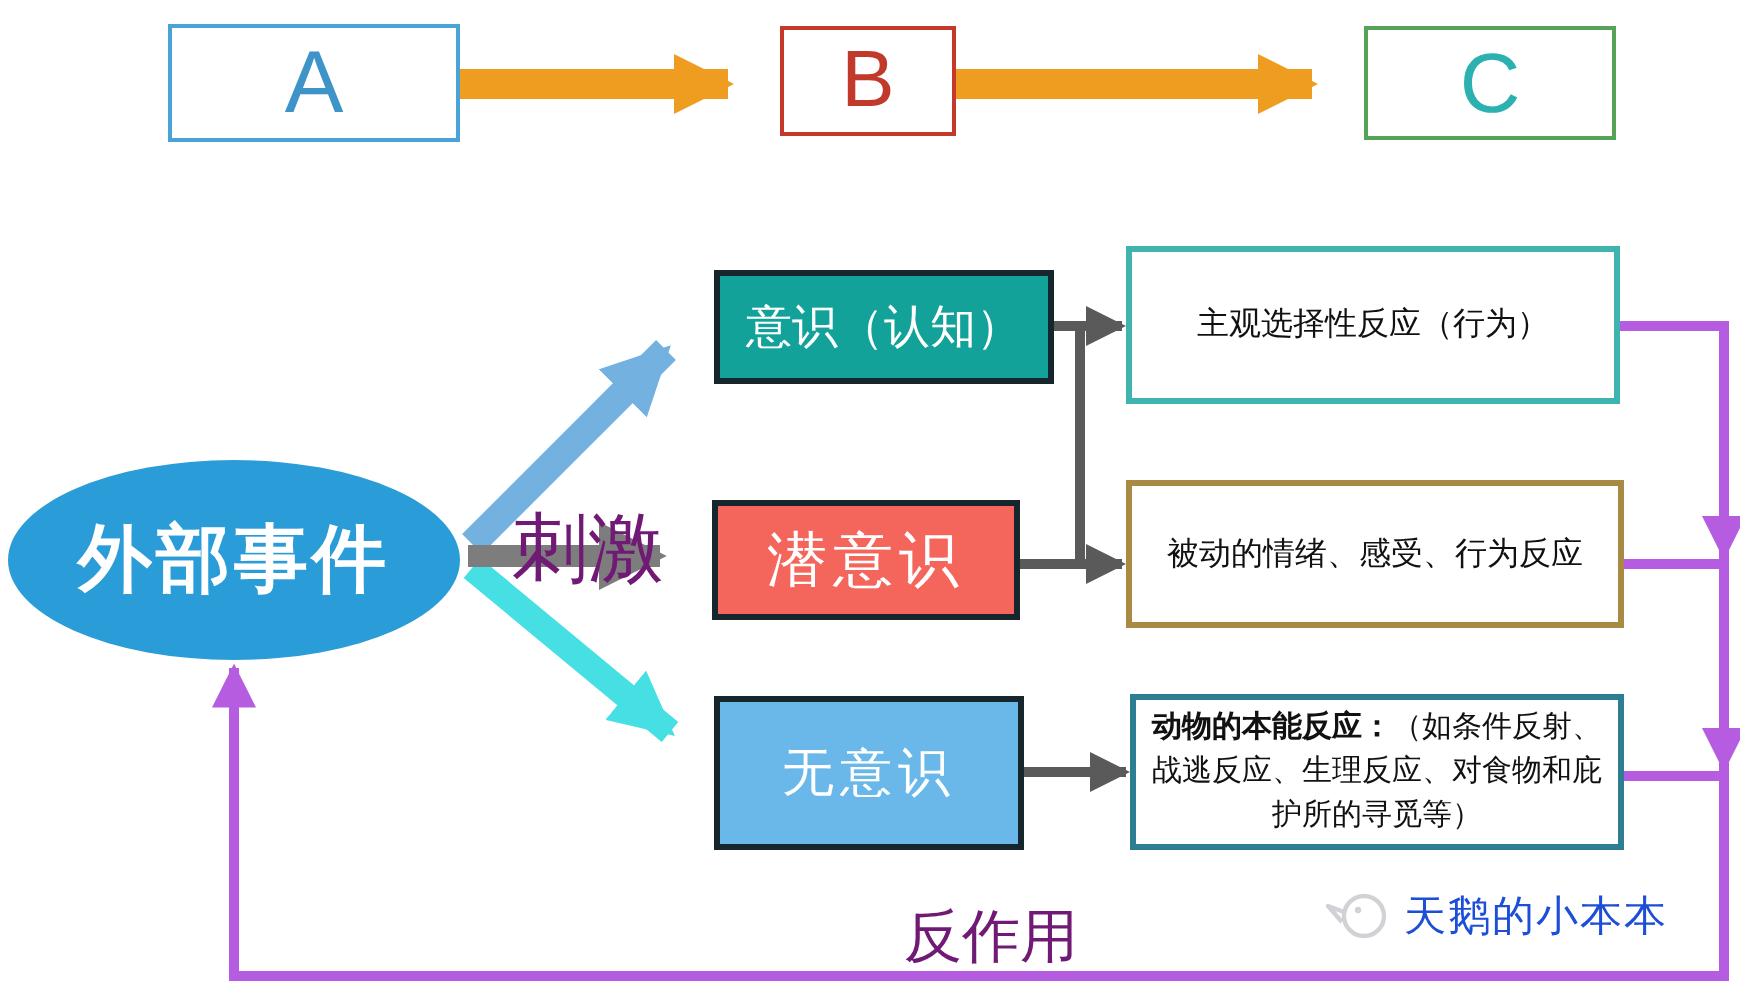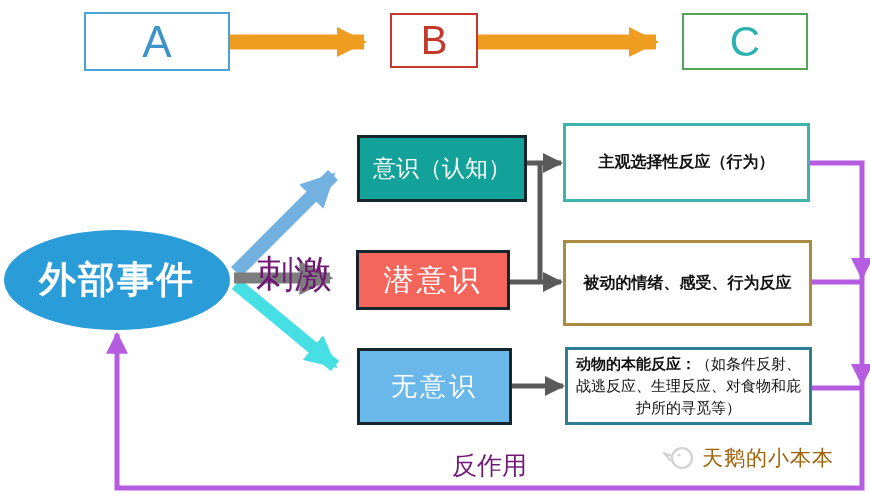--- a/index.html
+++ b/index.html
@@ -17,41 +17,41 @@
   .box-b{left:390px;top:13px;width:88px;height:55px;border:2px solid #c4392c;color:#c0392b;font-size:40px;}
   .box-c{left:682px;top:13px;width:126px;height:57px;border:2px solid #55a356;color:#2cb1b1;font-size:42px;}
   
   .ellipse{
     position:absolute;left:4px;top:230px;width:226px;height:100px;border-radius:50%;
     background:#2a9cd8;color:#ffffff;display:flex;align-items:center;justify-content:center;
     font-size:37px;font-weight:700;letter-spacing:2px;z-index:2;
   }
   
   .node{color:#ffffff;border:3px solid #16262d;font-weight:500;}
-  .node-conscious{left:357px;top:135px;width:170px;height:67px;background:#13a29a;font-size:23px;}
+  .node-conscious{left:357px;top:135px;width:170px;height:57px;background:#13a29a;font-size:23px;}
   .node-subconscious{left:356px;top:250px;width:154px;height:60px;background:#f4655c;font-size:30px;letter-spacing:3px;}
   .node-unconscious{left:357px;top:348px;width:155px;height:77px;background:#69b8e9;font-size:26px;letter-spacing:3px;}
   
-  .outcome{color:#111111;font-weight:bold;text-align:center;}
+  .outcome{color:#111111;font-weight:normal;text-align:center;}
   .outcome-1{left:563px;top:123px;width:247px;height:79px;border:3px solid #3fb3ae;font-size:16px;}
-  .outcome-2{left:563px;top:240px;width:249px;height:86px;border:3px solid #a98a42;font-size:16px;}
+  .outcome-2{left:563px;top:240px;width:249px;height:74px;border:3px solid #a98a42;font-size:16px;}
   .outcome-3{left:565px;top:347px;width:247px;height:78px;border:3px solid #2e7e93;font-size:15px;
              line-height:1.4;padding:2px 6px;font-weight:normal;}
   .outcome-3 .lead{font-weight:bold;}
   .outcome-3 .rest{font-family:"Liberation Serif", serif;}
   
   .callig{
     position:absolute;z-index:3;color:#701a75;font-family:"DejaVu Serif", serif;
   }
   .stimulus{left:256px;top:249px;font-size:38px;font-weight:500;}
-  .feedback{left:452px;top:449px;font-size:25px;}
+  .feedback{left:452px;top:449px;font-size:29px;}
   
   .watermark{
     position:absolute;left:662px;top:443px;z-index:3;display:flex;align-items:center;gap:6px;
-    color:#a16207;font-size:21px;letter-spacing:1px;
+    color:#1d4ed8;font-size:21px;letter-spacing:1px;
   }
   .swan{width:34px;height:30px;}
 </style>
 </head>
 <body>
 
 <div id="stage">
 
   <svg id="connectors" viewBox="0 0 870 500" xmlns="http://www.w3.org/2000/svg">
     <defs>

